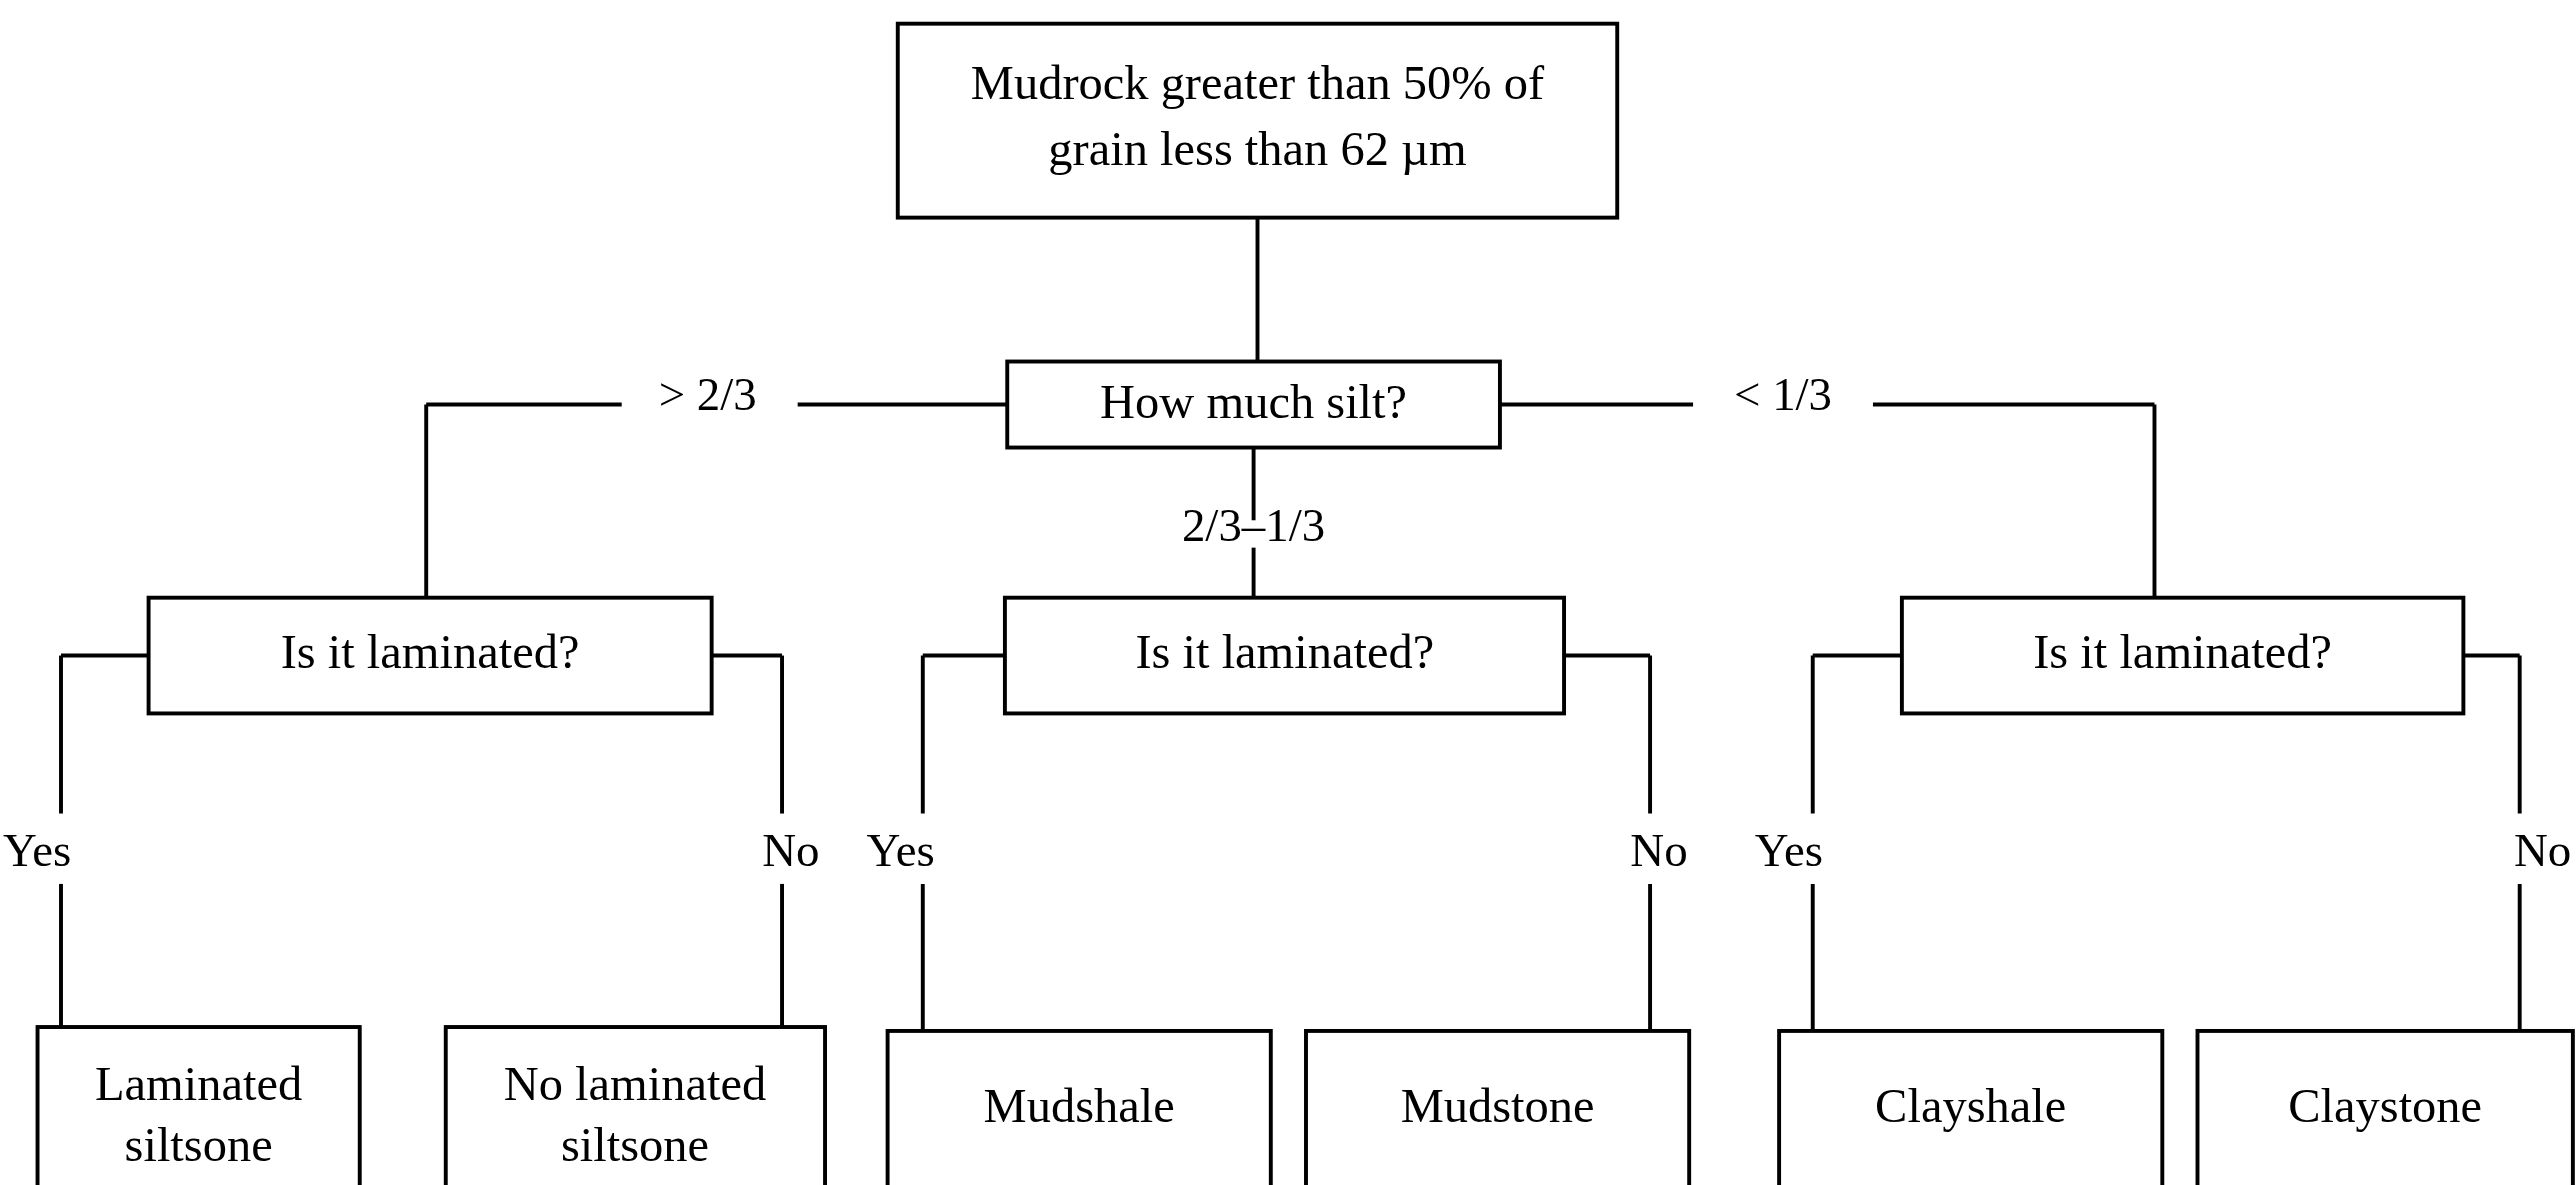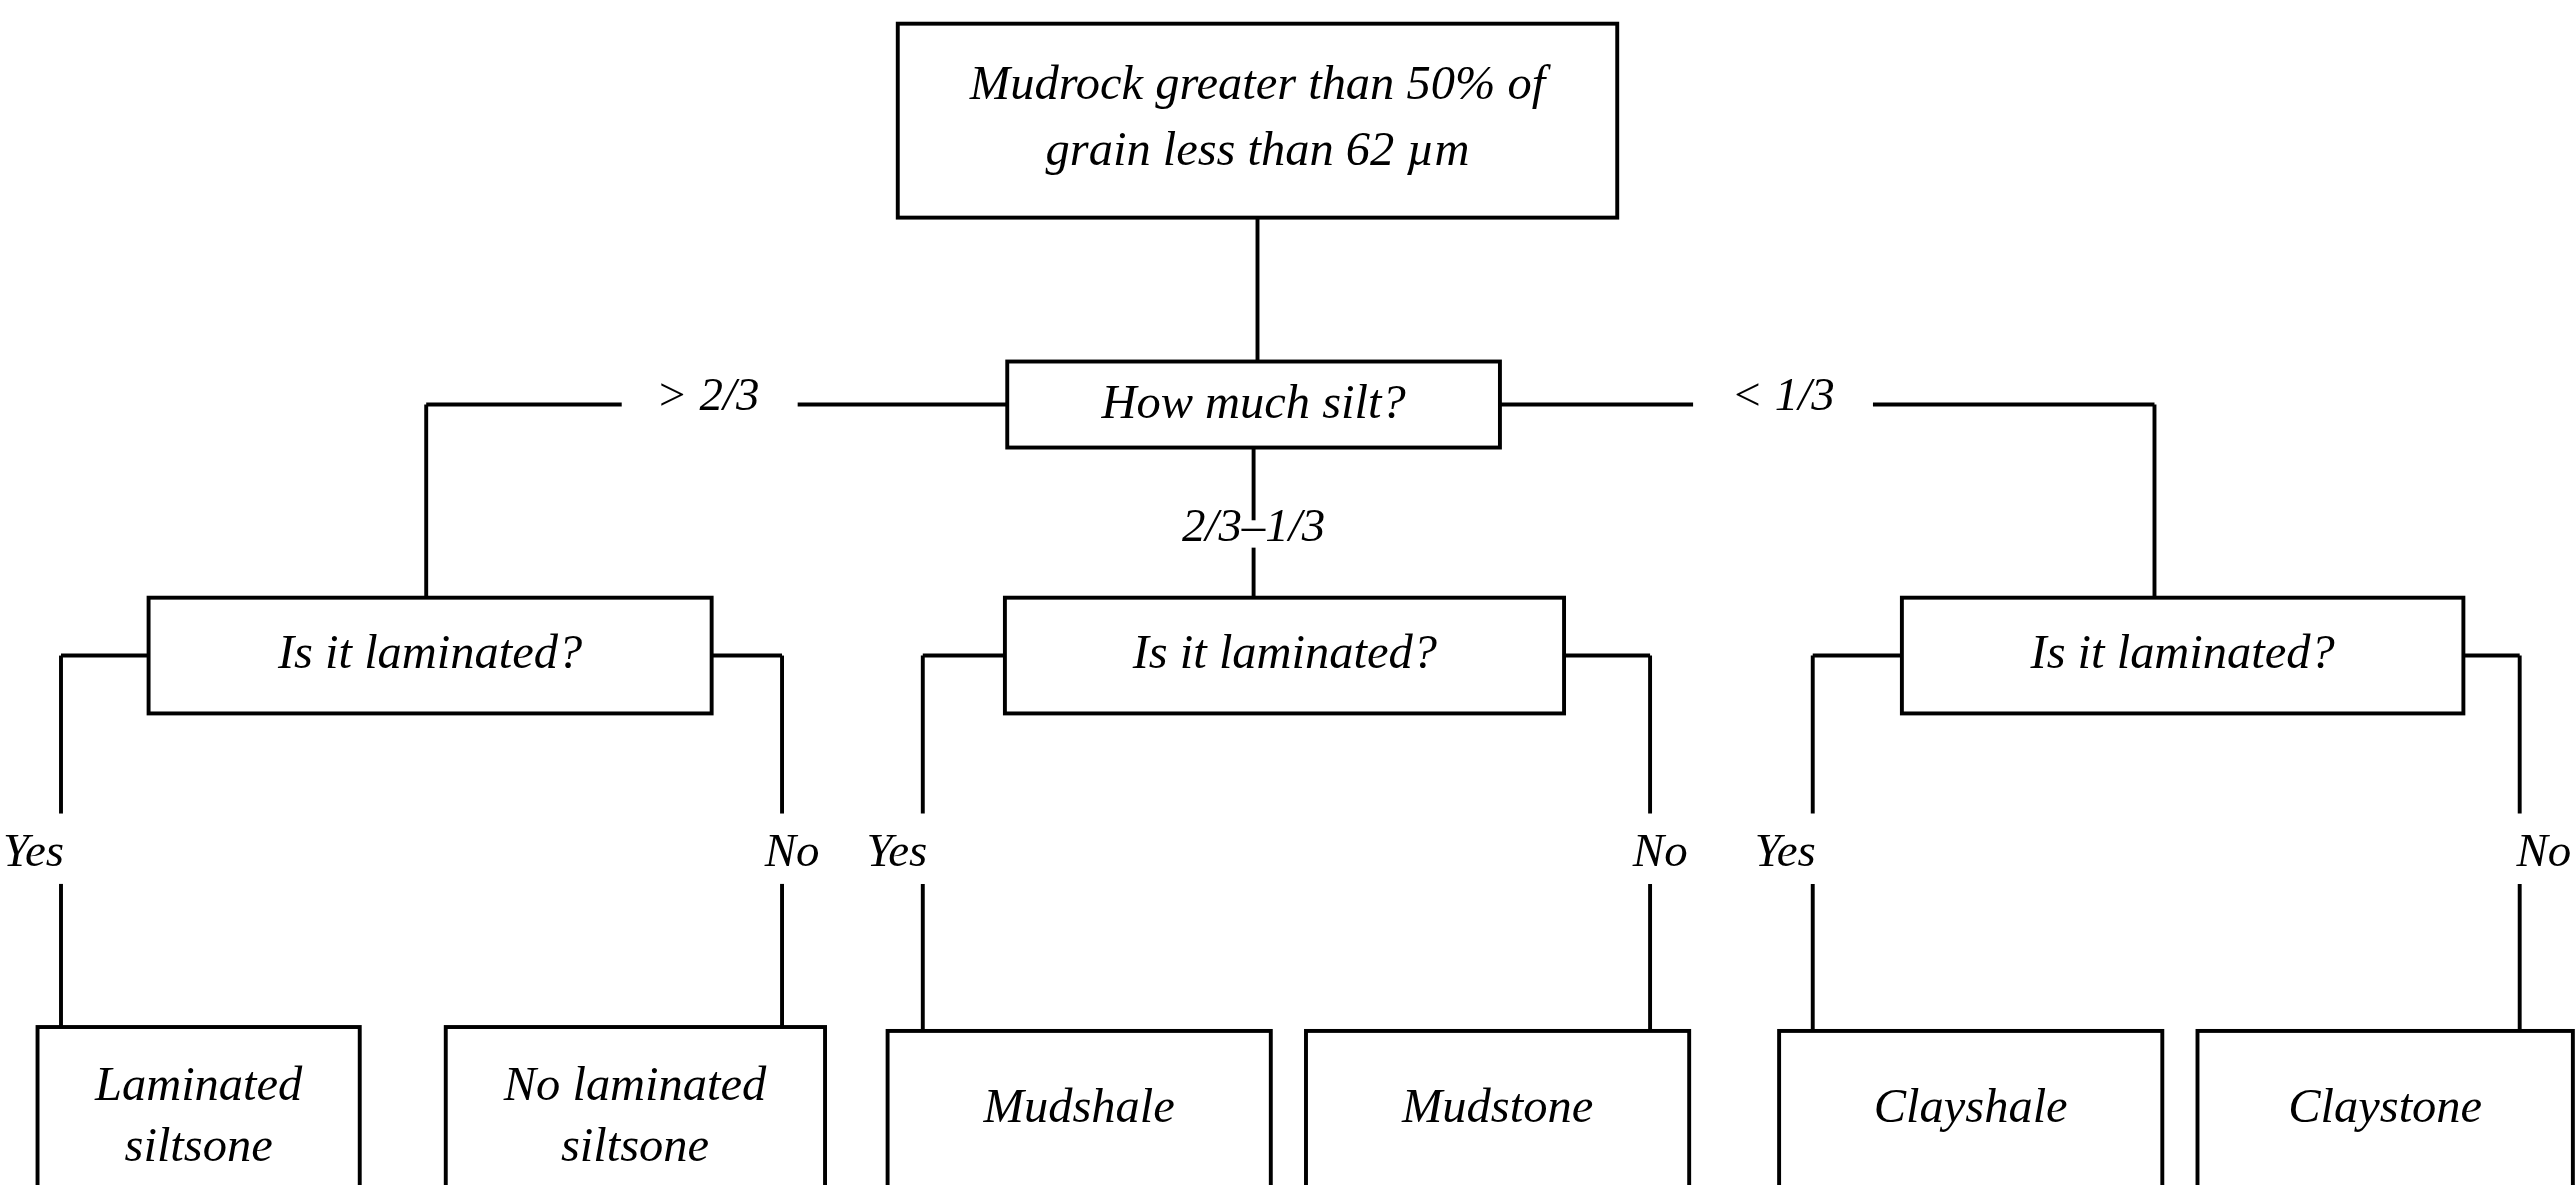--- a/index.html
+++ b/index.html
@@ -11,21 +11,20 @@
     width: 2576px;
     height: 1186px;
     overflow: hidden;
     font-family: "Liberation Serif", "DejaVu Serif", serif;
   }
   #flowchart-root {
     position: relative;
     width: 2200px;
     height: 1186px;
     background: #ffffff;
-    font-style: italic;
   }
   svg.chart-svg {
     position: absolute;
     left: 0;
     top: 0;
     width: 2576px;
     height: 1186px;
     display: block;
   }
   .node-rect {

